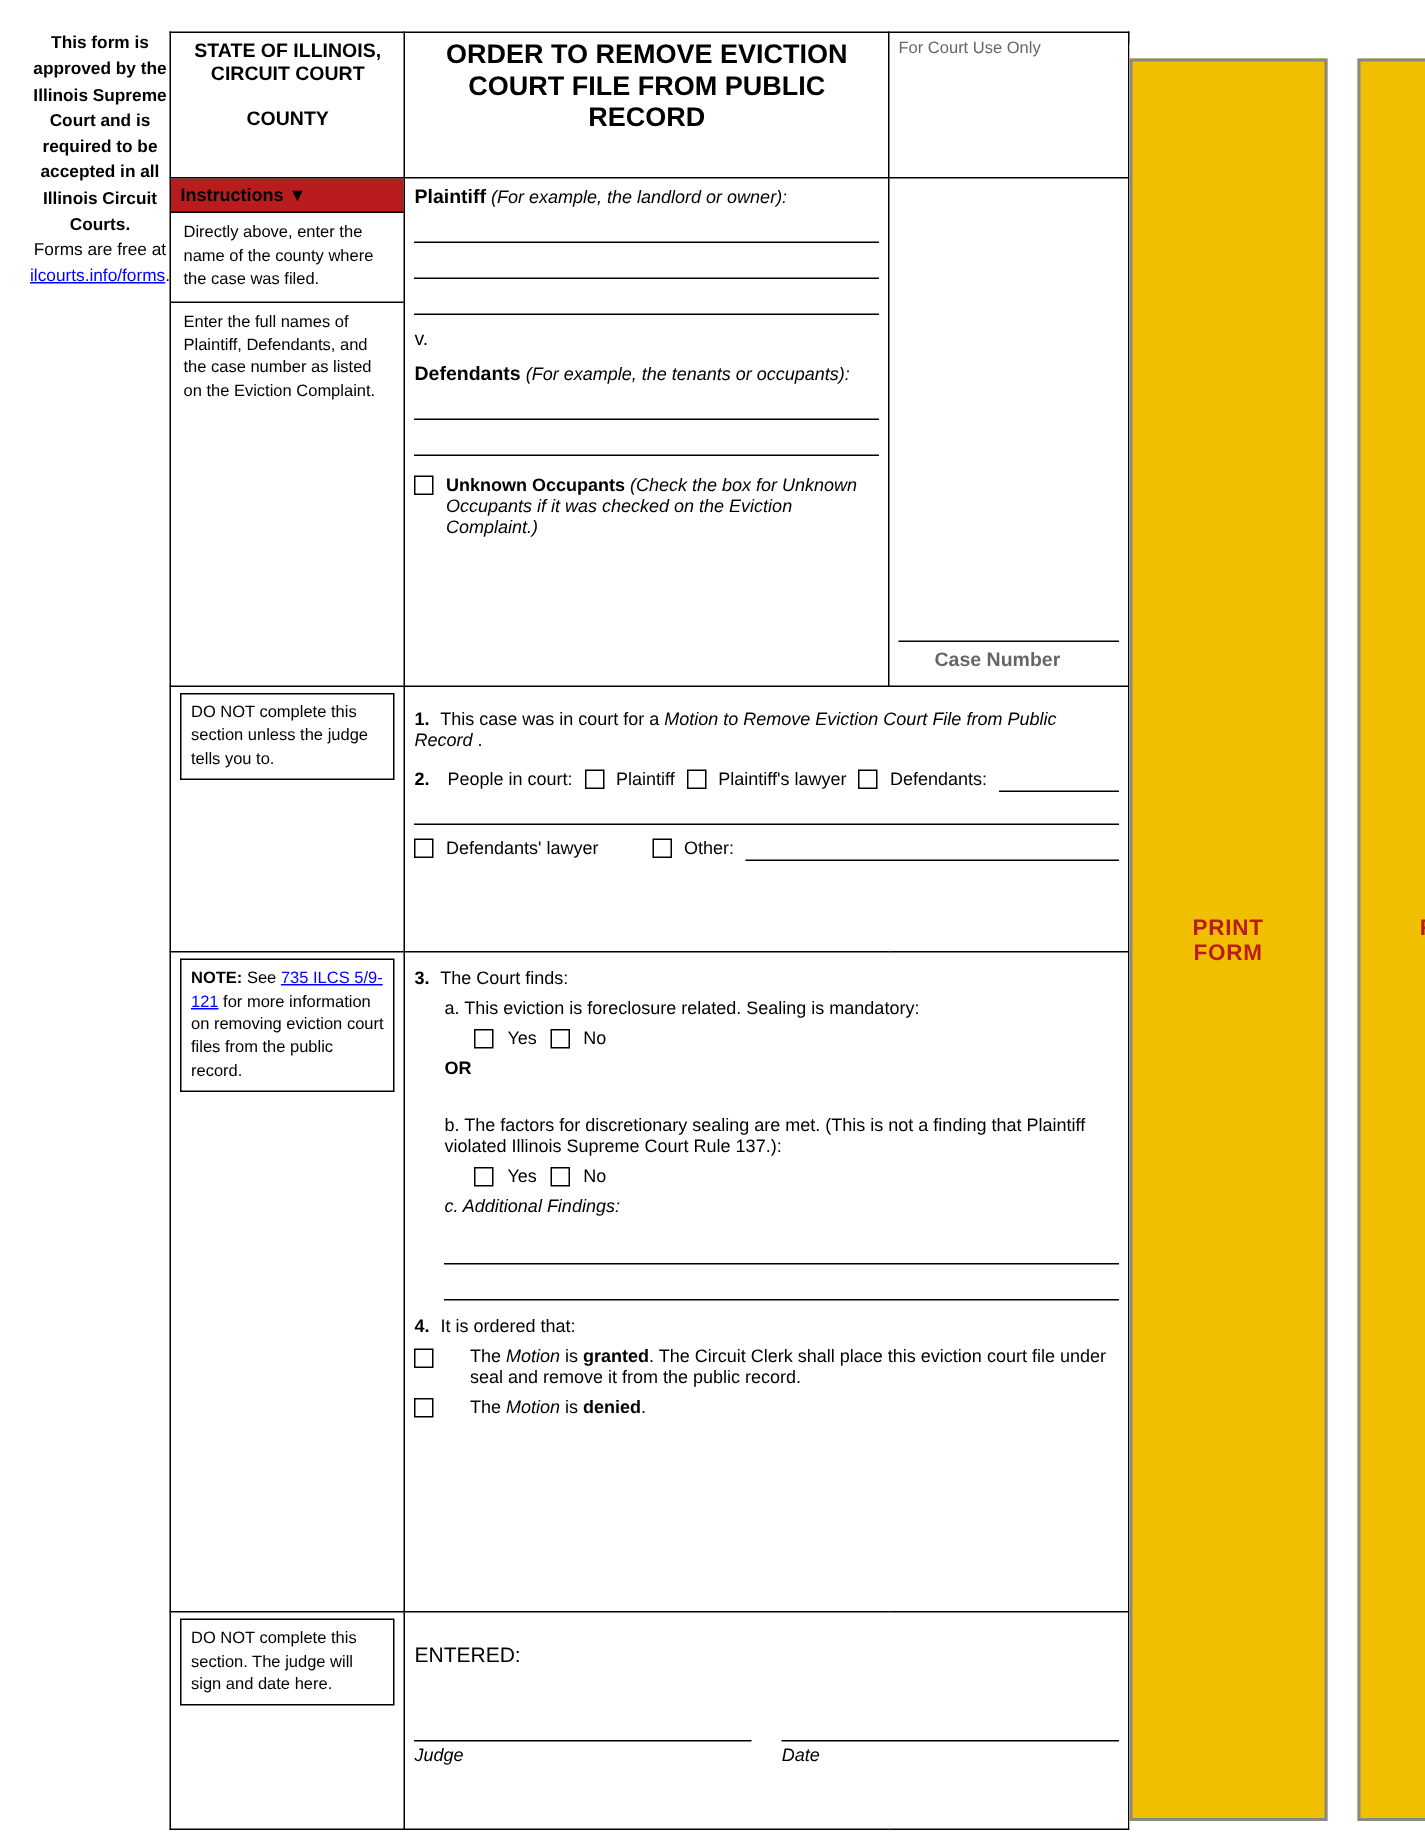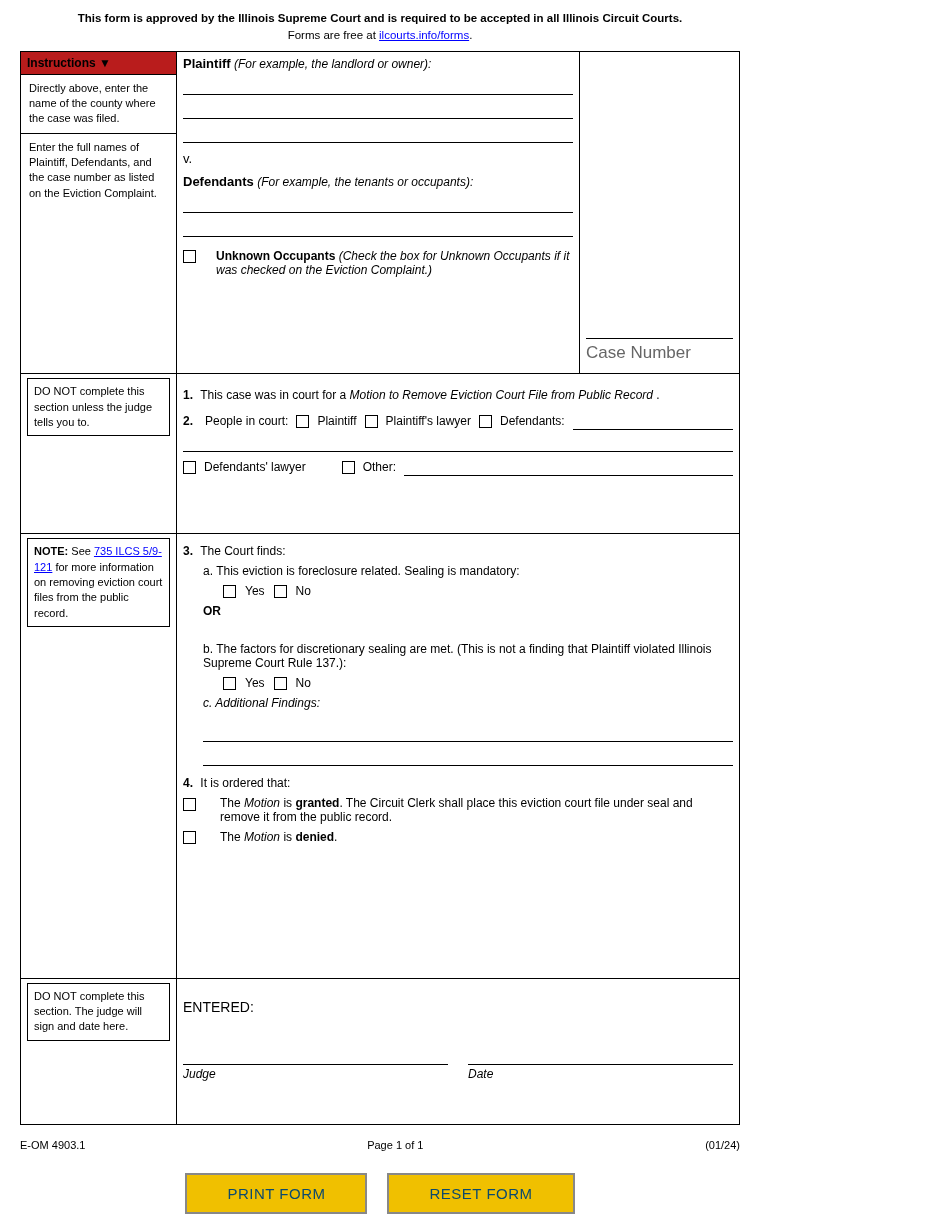--- a/index.html
+++ b/index.html
@@ -7,23 +7,23 @@
       font-family: Arial, sans-serif;
       font-size: 12px;
       background: #fff;
       color: #000;
       width: 950px;
       min-height: 1230px;
     }
     .page {
       width: 760px;
       min-height: 1230px;
-      padding: 10px 20px 10px 20px;
-      display: flex;
-      flex-direction: column;
+      padding: 21px 20px 10px 20px;
+      display: flex;
+      flex-direction: row;
     }
     .top-notice {
       text-align: center;
       font-size: 11.5px;
       margin-bottom: 6px;
       line-height: 1.5;
     }
     .top-notice a { color: #00f; text-decoration: underline; }
     .main-table {
       border: 1.5px solid #000;
@@ -95,28 +95,29 @@
       border-bottom: 1px solid #000;
       width: 100%;
       margin: 6px 0;
       height: 18px;
     }
     .v-line {
       margin: 8px 0;
       font-size: 13px;
     }
     .case-number-label {
-      font-weight: normal;
-      font-size: 17px;
+      font-weight: bold;
+      font-size: 13px;
       margin-top: 10px;
+      margin-left: 24px;
     }
     .checkbox-row {
       display: flex;
       align-items: flex-start;
-      gap: 20px;
+      gap: 8px;
       margin: 6px 0;
     }
     .checkbox {
       display: inline-block;
       width: 13px;
       height: 13px;
       border: 1.5px solid #000;
       flex-shrink: 0;
       margin-top: 1px;
     }
@@ -196,42 +197,55 @@
       display: flex;
       justify-content: center;
       gap: 20px;
       margin-top: 8px;
       padding: 10px 0 6px 0;
       background: #fff;
     }
     .form-btn {
       background: #f0c000;
       border: 2px solid #888;
-      font-weight: normal;
+      font-weight: bold;
       font-size: 15px;
       padding: 10px 40px;
       cursor: pointer;
       letter-spacing: 0.5px;
-      color: #0c4a6e;
+      color: #b91c1c;
     }
     .link-text { color: #00f; text-decoration: underline; }
   </style>
 </head>
 <body>
 
 <div class="page">
 
   <div class="top-notice">
     <strong>This form is approved by the Illinois Supreme Court and is required to be accepted in all Illinois Circuit Courts.</strong><br>
     <span>Forms are free at </span><a class="link-text">ilcourts.info/forms</a><span>.</span>
   </div>
 
   <table class="main-table">
 
     <tbody>
+        <tr class="header-row">
+      <td class="state-cell">
+        <span>STATE OF ILLINOIS,</span><br>
+        <span>CIRCUIT COURT</span><br><br>
+        <span>COUNTY</span>
+      </td>
+      <td class="title-cell">
+        <span>ORDER TO REMOVE EVICTION COURT FILE FROM PUBLIC RECORD</span>
+      </td>
+      <td class="court-use-cell">
+        <span>For Court Use Only</span>
+      </td>
+    </tr>
 
     <tr>
       <td style="padding:0; vertical-align:top; width:155px;">
         <div class="instructions-header">
           <span>Instructions ▼</span>
         </div>
         <div class="left-instruction">
           <span>Directly above, enter the name of the county where the case was filed.</span>
         </div>
         <div style="border-top:1px solid #000;"></div>
@@ -392,23 +406,18 @@
               <div class="sig-line"></div>
               <div class="sig-label">Date</div>
             </div>
           </div>
         </div>
       </td>
     </tr>
   </tbody>
     </table>
 
-  <div class="footer">
-    <span>E-OM 4903.1</span>
-    <span>Page 1 of 1</span>
-    <span>(01/24)</span>
-  </div>
 
   <div class="button-bar">
     <button class="form-btn">PRINT FORM</button>
     <button class="form-btn">RESET FORM</button>
   </div>
 </div>
 
 </body></html>

